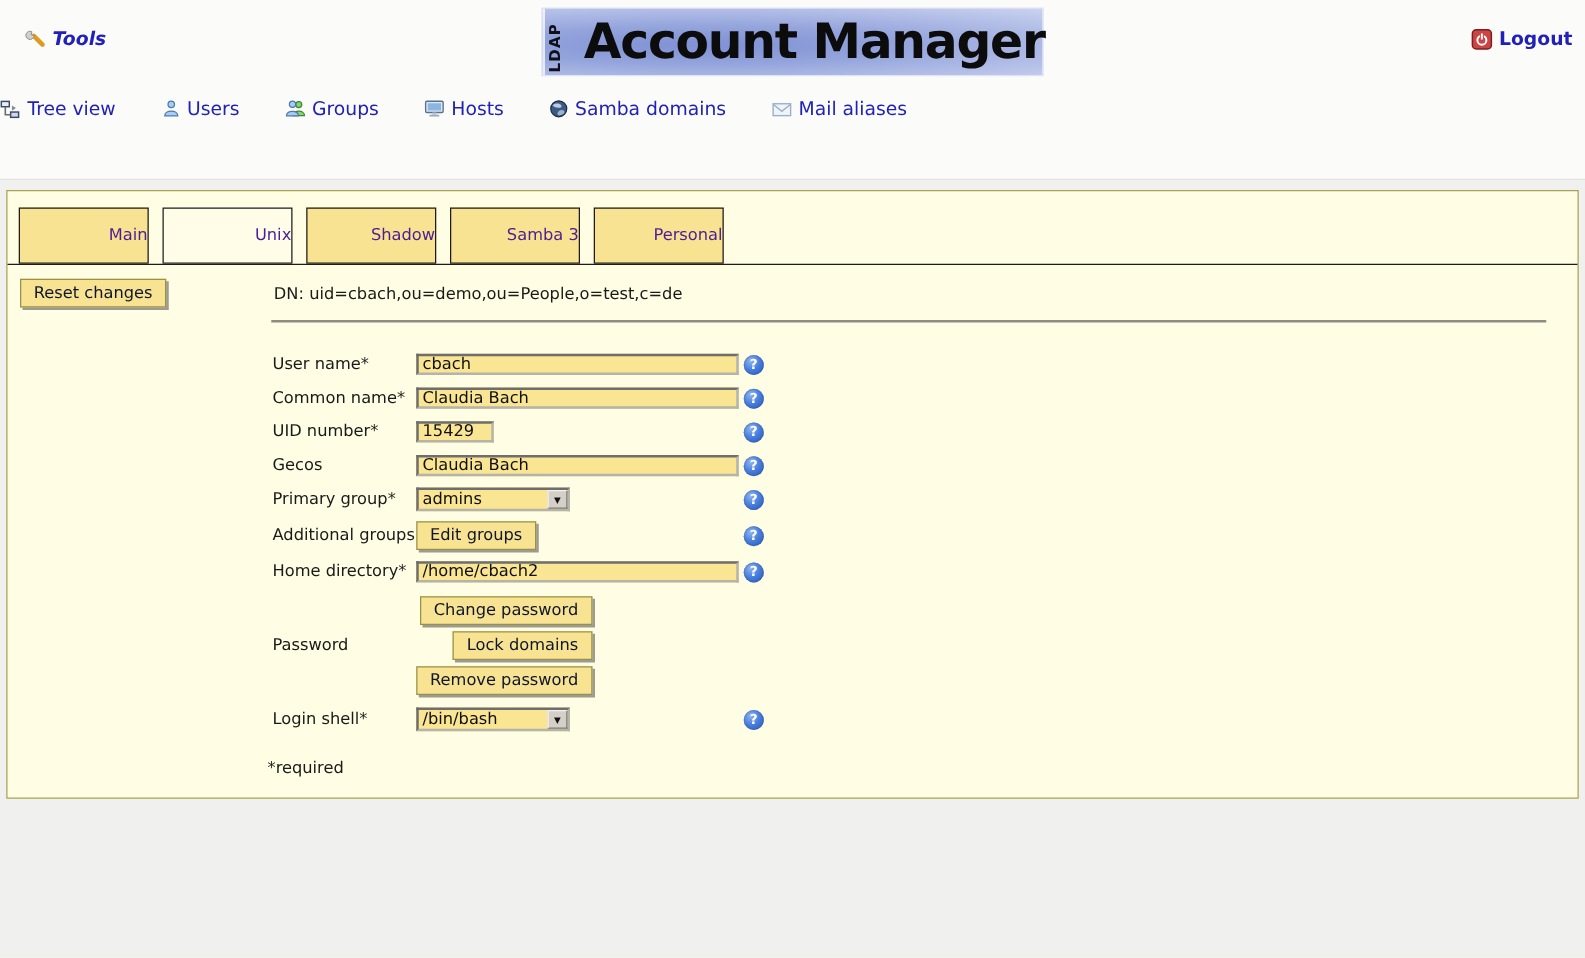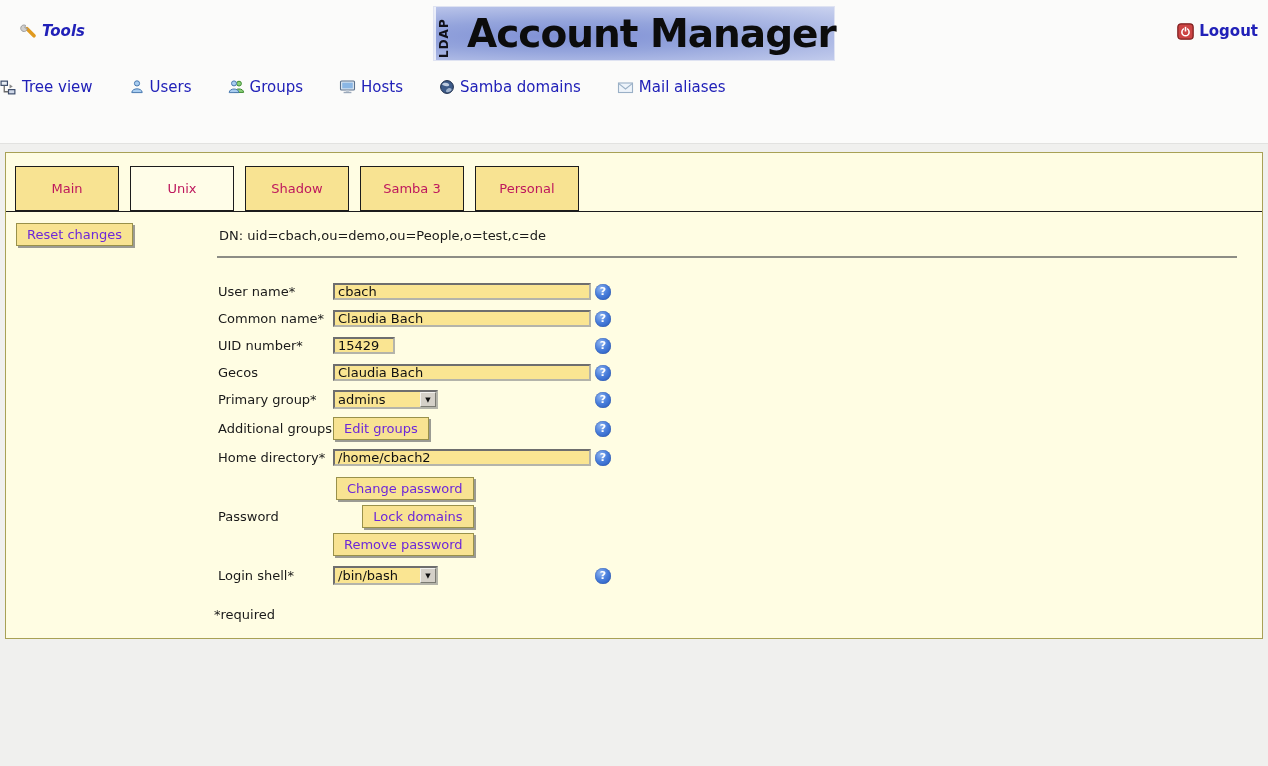--- a/index.html
+++ b/index.html
@@ -21,40 +21,40 @@
   .logo-title { font-size:39px; font-weight:bold; color:#0c0c0c; letter-spacing:-1px; padding-left:12px; white-space:nowrap; }
 
   .nav { position:absolute; left:0; right:0; top:78px; display:flex; justify-content:flex-start; gap:36px; }
   .nav-item { display:flex; align-items:center; gap:5px; color:#2121b8; font-size:15px; cursor:pointer; }
   .nav-item svg, .tools-link svg, .logout-link svg { display:block; }
 
   
   .panel { margin:8px 5px 0 5px; background:#fffde3; border:1px solid #a8a156; padding-bottom:16px; min-height:472px; }
 
   .tabbar { padding:13px 0 0 9px; border-bottom:1px solid #1c1c1c; display:flex; }
-  .tab { width:104px; height:45px; line-height:43px; text-align:center; font-size:13px; color:#be185d;
+  .tab { width:104px; height:45px; line-height:43px; text-align:right; font-size:13px; color:#4c1d95;
          background:#f8e392; border:1px solid #1c1c1c; margin-right:11px; cursor:pointer; }
   .tab.active { background:#fffde8; }
 
   .toolbar-row { display:flex; align-items:flex-start; margin-top:11px; padding-left:10px; }
   .btn { background:#f8e392; border:1px solid #99914a; box-shadow:2px 2px 0 #9b9b93;
-         font-family:inherit; font-size:13px; color:#6d28d9; padding:3px 10px; cursor:pointer; white-space:nowrap; }
+         font-family:inherit; font-size:13px; color:#0f172a; padding:3px 10px; cursor:pointer; white-space:nowrap; }
   .dn-block { flex:1; margin-left:84px; margin-right:25px; border-bottom:2px solid #8d8d85;
               padding:5px 0 13px 2px; font-size:13px; color:#1a1a1a; }
 
   
   .form { margin:24px 16px 0 212px; }
   .frow { display:flex; align-items:center; margin-bottom:8px; min-height:19px; }
   .flabel { width:115px; font-size:13px; color:#1a1a1a; flex:0 0 115px; }
   .fctrl { width:262px; flex:0 0 262px; display:flex; align-items:center; }
   .tinput { width:258px; height:17px; background:#fae592; border:2px solid;
             border-color:#6e6e6e #b4b4aa #b4b4aa #6e6e6e; font-family:inherit; font-size:13px;
             color:#101010; padding:0 3px; }
   .tinput.short { width:62px; }
-  .fakesel { width:105px; height:19px; background:#fae592; border:2px solid;
+  .fakesel { width:123px; height:19px; background:#fae592; border:2px solid;
              border-color:#6e6e6e #b4b4aa #b4b4aa #6e6e6e; display:flex; align-items:center; cursor:pointer; }
   .fakesel .sel-text { flex:1; font-size:13px; color:#101010; padding-left:3px; line-height:15px; }
   .sel-btn { width:16px; height:15px; background:#d4d0c8; border:1px solid;
              border-color:#f2f1ee #7a7a72 #7a7a72 #f2f1ee; font-size:7px; color:#111;
              display:flex; align-items:center; justify-content:center; }
   .help { width:16px; height:16px; border-radius:50%; flex:0 0 16px;
           background:radial-gradient(circle at 35% 30%, #8db4f0 0%, #4a7fdc 45%, #2456b8 100%);
           color:#fff; font-size:11px; font-weight:bold; display:flex; align-items:center; justify-content:center;
           cursor:pointer; box-shadow:inset 0 0 1px #1a3c8c; }
   .pw-row { align-items:center; }

